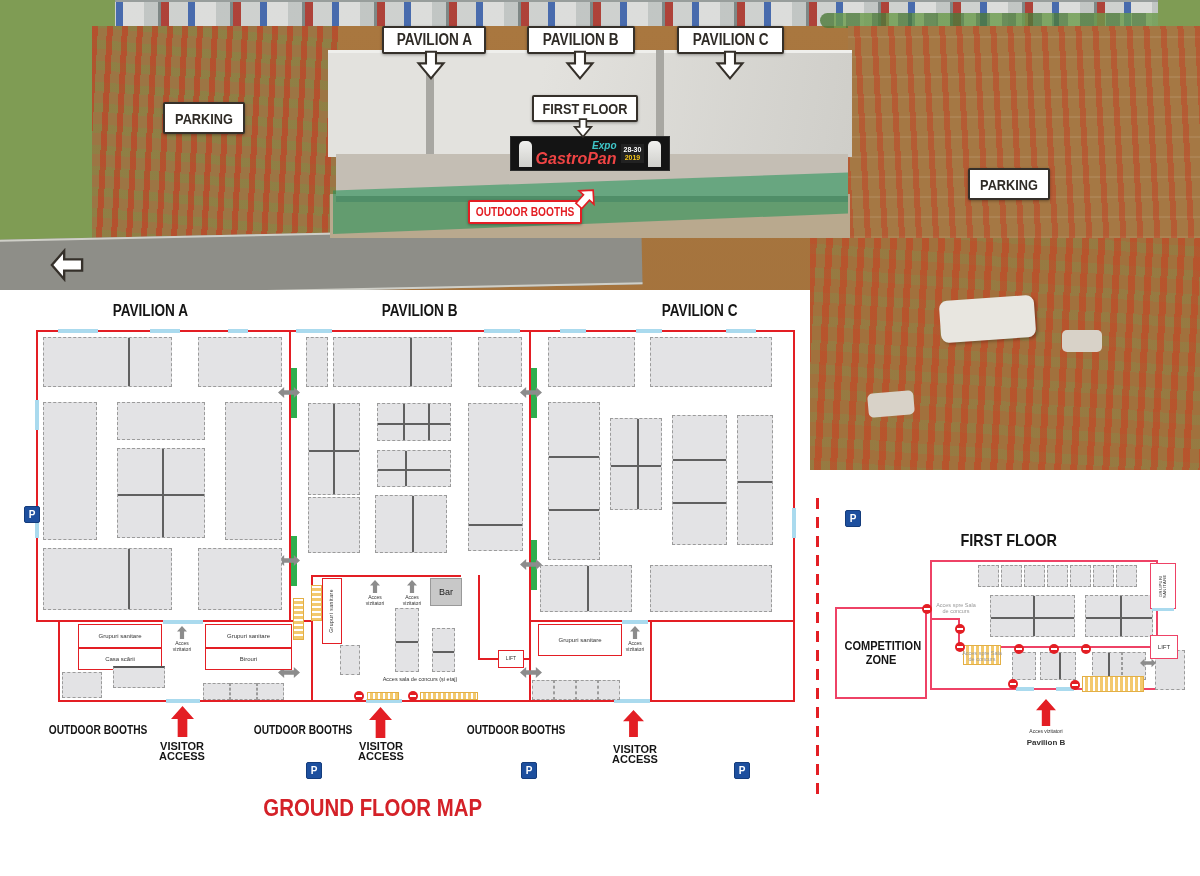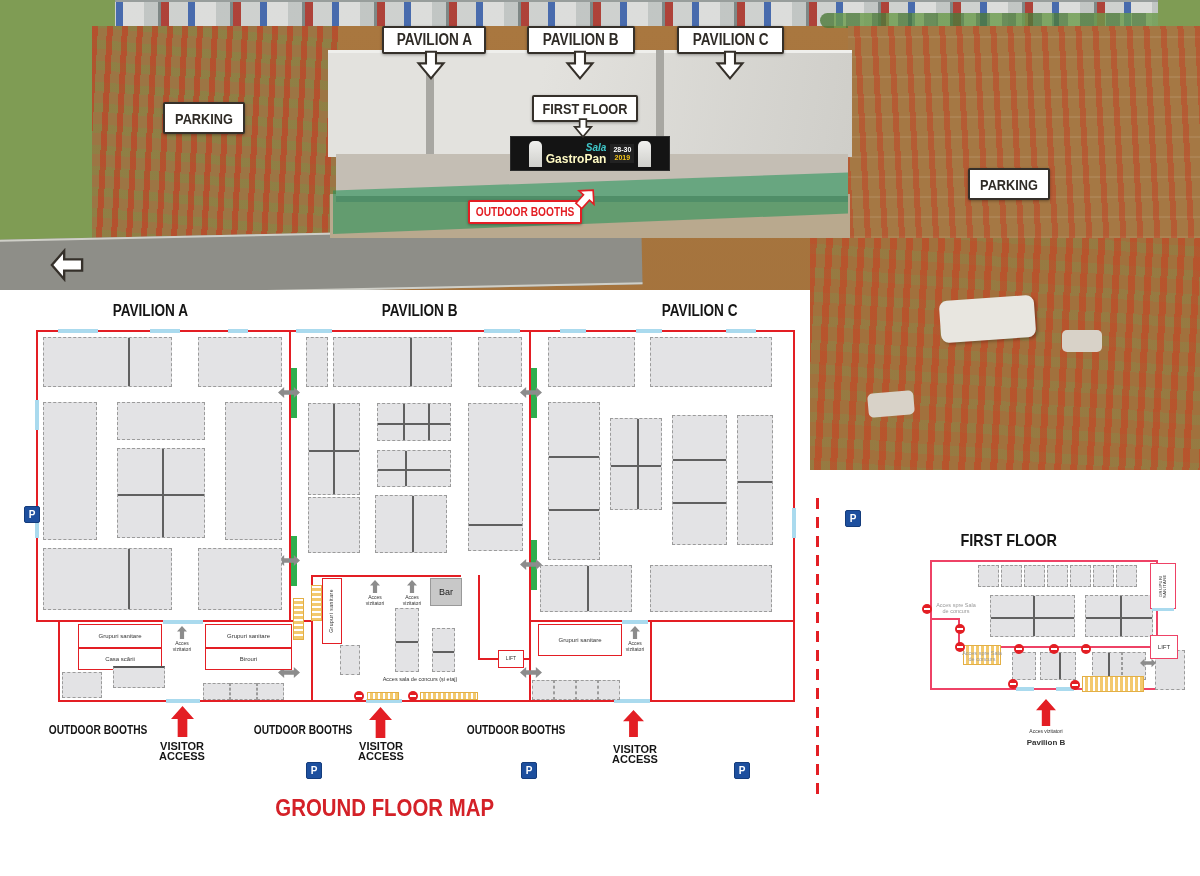--- a/index.html
+++ b/index.html
@@ -73,22 +73,22 @@
     <div class="abs" style="left:330px;top:194px;width:520px;height:44px;background:#b9a98e;"></div>
     <div class="abs" style="left:328px;top:50px;width:524px;height:104px;
          background:linear-gradient(100deg,#e3e2de 0 40%,#cfcec9 100%);border-top:3px solid #efefec;"></div>
     <div class="abs" style="left:426px;top:50px;width:8px;height:104px;background:#a8a7a2;"></div>
     <div class="abs" style="left:656px;top:50px;width:8px;height:104px;background:#a8a7a2;"></div>
     <div class="abs" style="left:336px;top:154px;width:512px;height:42px;background:#c4beb4;border-bottom:6px solid #8f897f;"></div>
 
     <div class="abs" style="left:510px;top:136px;width:158px;height:33px;background:#141414;border:1px solid #2c2c2c;display:flex;align-items:center;justify-content:center;gap:4px;">
       <span style="width:13px;height:26px;background:linear-gradient(#f0f0ee,#cfcfcb);border-radius:5px 5px 0 0;"></span>
       <span style="text-align:right;line-height:1;">
-        <span style="color:#3fc6c9;font-size:10px;font-weight:bold;font-style:italic;display:block;">Sala</span>
-        <span style="color:#fef9c3;font-size:12px;font-weight:bold;display:block;">GastroPan</span>
+        <span style="color:#3fc6c9;font-size:10px;font-weight:bold;font-style:italic;display:block;">Expo</span>
+        <span style="color:#ef4444;font-size:16px;font-weight:bold;display:block;font-style:italic;">GastroPan</span>
       </span>
       <span style="background:#222;padding:2px 3px;text-align:center;line-height:1.1;">
         <span style="color:#fff;font-size:7px;font-weight:bold;display:block;">28-30</span>
         <span style="color:#f5c518;font-size:7px;font-weight:bold;display:block;">2019</span>
       </span>
       <span style="width:13px;height:26px;background:linear-gradient(#f0f0ee,#cfcfcb);border-radius:5px 5px 0 0;"></span>
     </div>
 
     <div class="abs" style="left:333px;top:170px;width:515px;height:64px;
          background:rgba(30,145,85,.55);clip-path:polygon(0 32%,100% 4%,100% 68%,0 100%);"></div>
@@ -327,32 +327,35 @@
   <div class="pbadge" style="left:734px;top:762px;">
       <span>P</span>
     </div>
   <div class="pbadge" style="left:24px;top:506px;">
       <span>P</span>
     </div>
   <div class="pbadge" style="left:845px;top:510px;">
       <span>P</span>
     </div>
 
-  <div class="map-title" style="left:256px;top:794px;width:205px;"><span class="cond">GROUND FLOOR MAP</span></div>
+  <div class="map-title" style="left:244px;top:794px;width:205px;"><span class="cond">GROUND FLOOR MAP</span></div>
 
   <div class="abs" style="left:816px;top:498px;width:3px;height:302px;
        background:repeating-linear-gradient(180deg,#e31e24 0 11px,rgba(0,0,0,0) 11px 19px);"></div>
 
   <div class="pav-title" style="left:929px;top:531px;width:160px;font-size:17px;"><span class="cond">FIRST FLOOR</span></div>
 
   <div class="abs" style="left:930px;top:560px;width:228px;height:130px;border:2px solid #ee4266;box-sizing:border-box;"></div>
   <div class="pl" style="left:958px;top:620px;width:2px;height:28px;"></div>
   <div class="pl" style="left:930px;top:618px;width:30px;height:2px;"></div>
   <div class="pl" style="left:960px;top:646px;width:198px;height:2px;"></div>
 
+  <div class="abs" style="left:835px;top:607px;width:92px;height:92px;border:2px solid #ee4266;box-sizing:border-box;display:flex;align-items:center;justify-content:center;text-align:center;font-weight:bold;font-size:13px;color:#151515;line-height:1.1;">
+      <span class="cond" style="white-space:normal;width:86px;">COMPETITION ZONE</span>
+    </div>
 
   <div class="booth" style="left:978px;top:565px;width:21px;height:22px;"></div>
   <div class="booth" style="left:1001px;top:565px;width:21px;height:22px;"></div>
   <div class="booth" style="left:1024px;top:565px;width:21px;height:22px;"></div>
   <div class="booth" style="left:1047px;top:565px;width:21px;height:22px;"></div>
   <div class="booth" style="left:1070px;top:565px;width:21px;height:22px;"></div>
   <div class="booth" style="left:1093px;top:565px;width:21px;height:22px;"></div>
   <div class="booth" style="left:1116px;top:565px;width:21px;height:22px;"></div>
   <div class="booth" style="left:990px;top:595px;width:85px;height:42px;">
       <div class="dv" style="left:42px;"></div>

